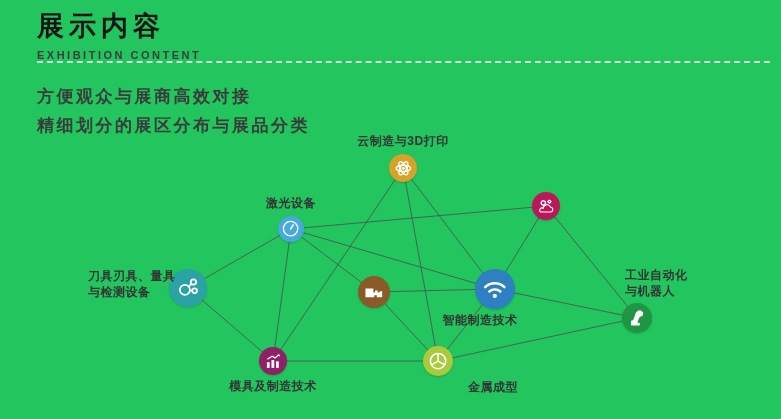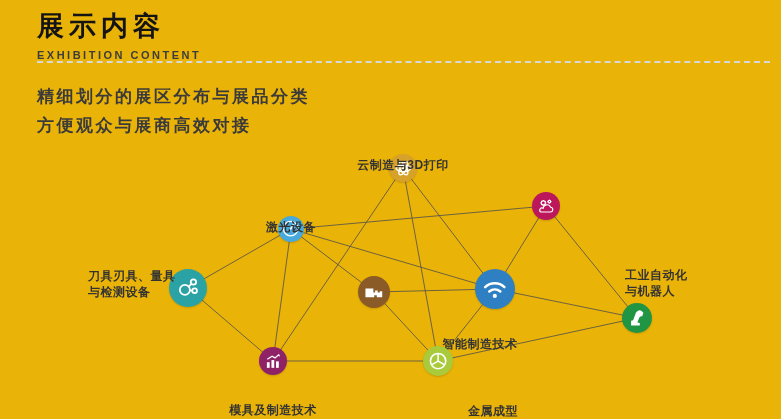--- a/index.html
+++ b/index.html
@@ -1,21 +1,21 @@
 <!DOCTYPE html>
 <html><head>
 <meta charset="utf-8">
 <style>
   * { margin: 0; padding: 0; box-sizing: border-box; }
   html, body { background: #fff; }
   .page {
     position: relative;
     width: 781px;
     height: 419px;
-    background: #eab308;
+    background: #22c55e;
     overflow: hidden;
     font-family: "Liberation Sans", "DejaVu Sans", sans-serif;
   }
   .header { position: absolute; left: 37px; top: 8px; }
   .title {
     font-size: 27px;
     font-weight: 800;
     color: #141414;
     letter-spacing: 5px;
   }
@@ -57,37 +57,37 @@
   .node svg { width: 74%; height: 74%; display: block; }
   .node-label {
     position: absolute;
     font-size: 12px;
     font-weight: 700;
     color: #333333;
     line-height: 16px;
     white-space: pre-line;
     letter-spacing: 0.5px;
   }
-  .node-label.center { text-align: center; margin-top: 24px; }
+  .node-label.center { text-align: center; }
 </style>
 </head>
 <body>
 
 <div class="page">
 
   <div class="header">
     <div class="title">展示内容</div>
     <div class="subtitle">EXHIBITION CONTENT</div>
   </div>
 
   <div class="divider"></div>
 
   <div class="intro">
+    <div>方便观众与展商高效对接</div>
     <div>精细划分的展区分布与展品分类</div>
-    <div>方便观众与展商高效对接</div>
   </div>
 
   <div class="diagram">
     <svg class="edges" id="edges-svg" width="781" height="419">
         <line x1="403" y1="168" x2="273" y2="361" stroke="#4d4d4d" stroke-width="1" stroke-opacity="0.8"></line>
         <line x1="403" y1="168" x2="438" y2="361" stroke="#4d4d4d" stroke-width="1" stroke-opacity="0.8"></line>
         <line x1="403" y1="168" x2="495" y2="289" stroke="#4d4d4d" stroke-width="1" stroke-opacity="0.8"></line>
         <line x1="291" y1="229" x2="546" y2="206" stroke="#4d4d4d" stroke-width="1" stroke-opacity="0.8"></line>
         <line x1="291" y1="229" x2="188" y2="288" stroke="#4d4d4d" stroke-width="1" stroke-opacity="0.8"></line>
         <line x1="291" y1="229" x2="273" y2="361" stroke="#4d4d4d" stroke-width="1" stroke-opacity="0.8"></line>

